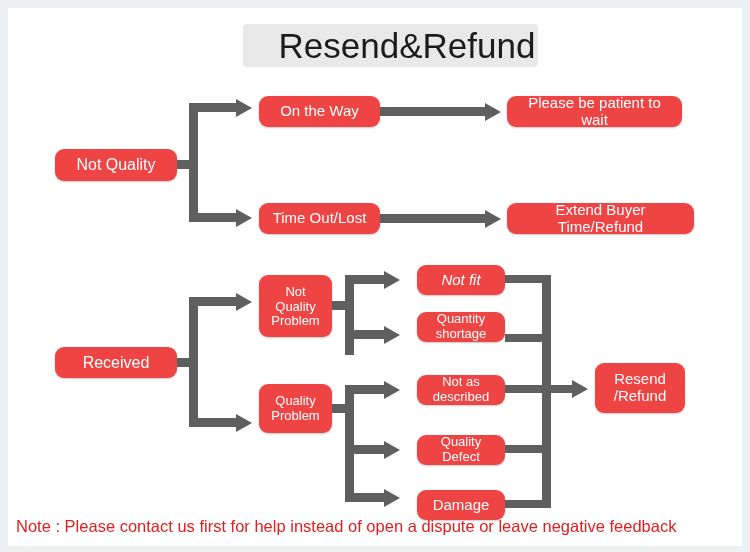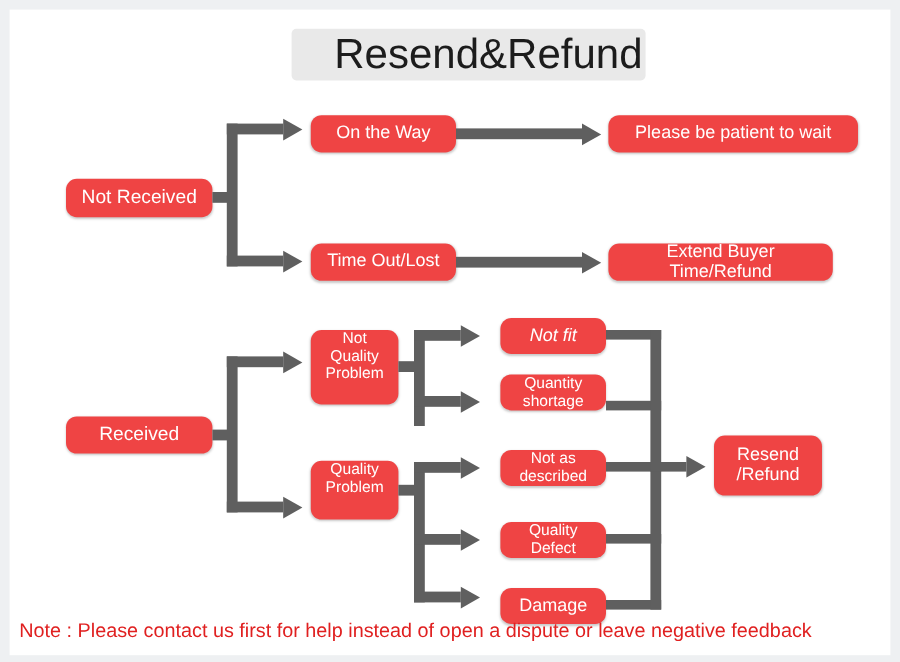--- a/index.html
+++ b/index.html
@@ -52,21 +52,21 @@
     align-items: center;
     justify-content: center;
     text-align: center;
     line-height: 1.12;
     padding: 0 6px;
     box-shadow: 0 1px 2px rgba(0,0,0,0.22);
   }
   .node.small { font-size: 13px; }
   .node.med   { font-size: 15px; }
   .node.big   { font-size: 16px; }
-  .node.multi { display: block; padding-top: 0; }
+  .node.multi { display: block; padding-top: 10px; }
   .node.multi .ln { display: block; }
 
   
   .seg {
     position: absolute;
     background: #5f5f5f;
   }
   .arrow {
     position: absolute;
     width: 0;
@@ -91,41 +91,41 @@
 
 <div id="page">
 
   <div id="frame-top"></div>
   <div id="frame-left"></div>
   <div id="frame-right"></div>
   <div id="frame-bottom"></div>
 
   <div id="title">Resend&amp;Refund</div>
 
-  <div class="node big" style="left:55px; top:149px; width:122px; height:32px;">Not Received</div>
+  <div class="node big" style="left:55px; top:149px; width:122px; height:32px;">Not Quality</div>
 
   <div class="seg" style="left:177px; top:160px; width:18px; height:9px;"></div>
 
   <div class="seg" style="left:189px; top:103px; width:9px; height:119px;"></div>
 
   <div class="seg" style="left:189px; top:103px; width:47px; height:9px;"></div>
   <div class="arrow" style="left:236px; top:98.5px;"></div>
 
   <div class="seg" style="left:189px; top:213px; width:47px; height:9px;"></div>
   <div class="arrow" style="left:236px; top:208.5px;"></div>
 
   <div class="node med" style="left:259px; top:96px; width:121px; height:31px;">On the Way</div>
   <div class="node med" style="left:259px; top:203px; width:121px; height:31px;">Time Out/Lost</div>
 
   <div class="seg" style="left:380px; top:107px; width:105px; height:9px;"></div>
   <div class="arrow" style="left:485px; top:102.5px;"></div>
   <div class="seg" style="left:380px; top:214px; width:105px; height:9px;"></div>
   <div class="arrow" style="left:485px; top:209.5px;"></div>
 
-  <div class="node med" style="left:507px; top:96px; width:208px; height:31px;">Please be patient to wait</div>
+  <div class="node med" style="left:507px; top:96px; width:175px; height:31px;">Please be patient to wait</div>
   <div class="node med" style="left:507px; top:203px; width:187px; height:31px;">Extend Buyer Time/Refund</div>
 
   <div class="node big" style="left:55px; top:347px; width:122px; height:31px;">Received</div>
 
   <div class="seg" style="left:177px; top:358px; width:18px; height:9px;"></div>
   <div class="seg" style="left:189px; top:297px; width:9px; height:130px;"></div>
 
   <div class="seg" style="left:189px; top:297px; width:47px; height:9px;"></div>
   <div class="arrow" style="left:236px; top:292.5px;"></div>
 

